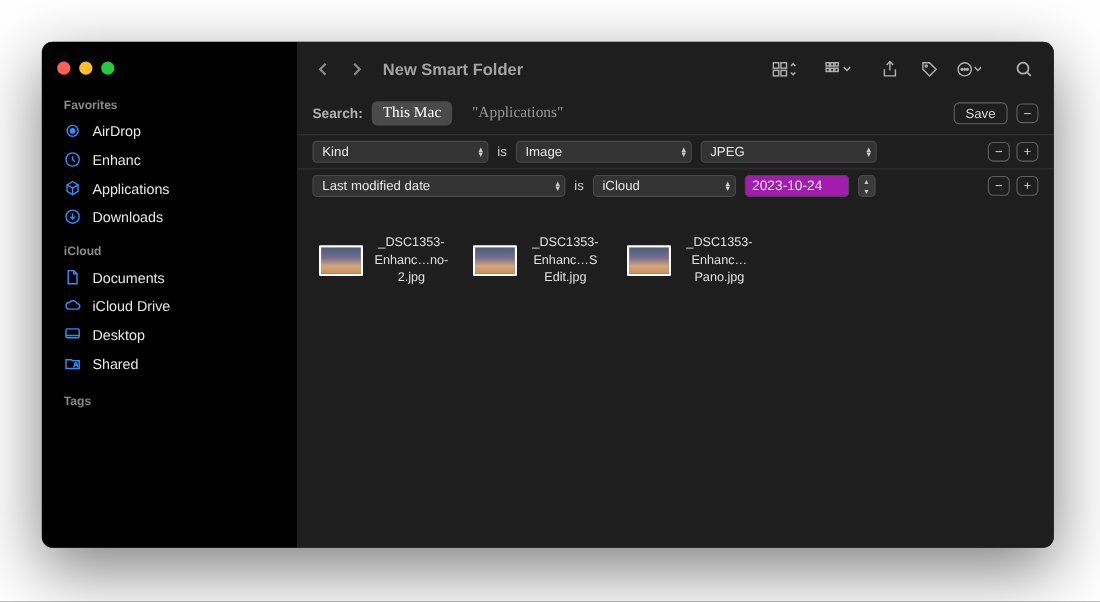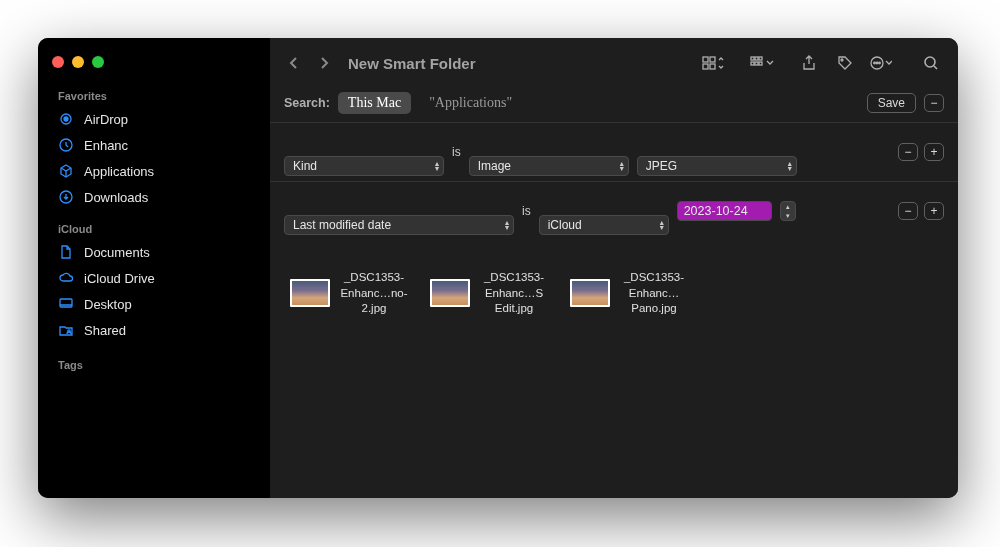--- a/index.html
+++ b/index.html
@@ -131,21 +131,20 @@
   .select {
     background: #333;
     border: 1px solid #4a4a4a;
     border-radius: 4px;
     color: #e6e6e6;
     font-size: 12px;
     padding: 2px 18px 2px 8px;
     position: relative;
     display: flex;
     align-items: center;
-    margin-top: 28px;
   }
   .select .chev {
     position: absolute; right: 4px;
     font-size: 8px; color: #ccc;
     display: flex; flex-direction: column; line-height: 5px;
   }
   .is-label { font-size: 12px; color: #d0d0d0; }
   .date-input {
     background: #a21caf;
     border: 1px solid #4a4a4a;

